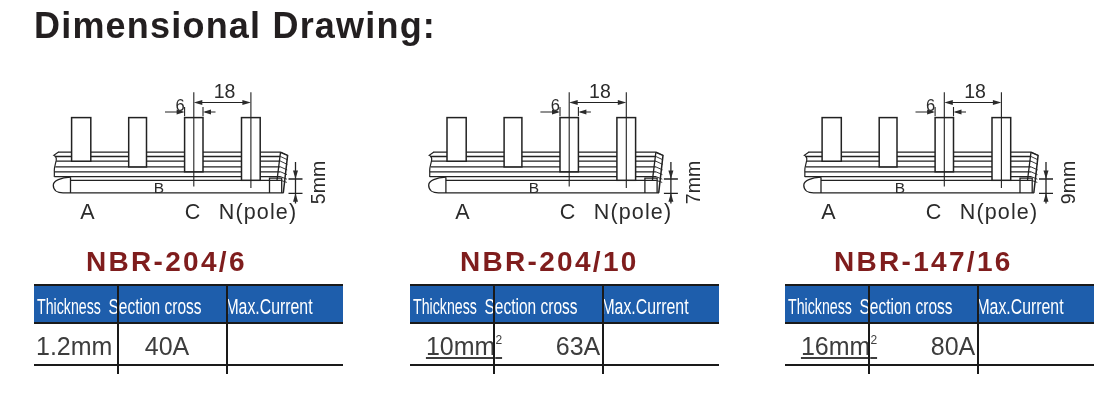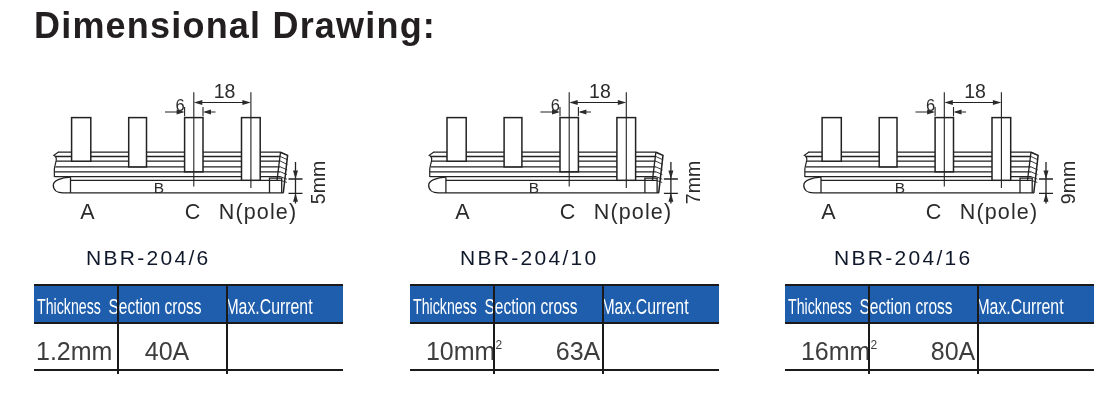--- a/index.html
+++ b/index.html
@@ -1,33 +1,33 @@
 <!DOCTYPE html>
 <html><head>
 <meta charset="utf-8">
 <style>
   html,body{margin:0;padding:0;background:#fff;}
   body{width:1120px;height:400px;position:relative;overflow:hidden;
        font-family:"Liberation Sans",sans-serif;}
   .hd{position:absolute;left:34px;top:5px;font-size:36px;font-weight:bold;
       color:#231f20;letter-spacing:1.2px;white-space:nowrap;}
   svg.draw{position:absolute;left:0;top:0;}
-  .ttl{position:absolute;top:246px;font-size:21px;color:#0f172a;
-       letter-spacing:2.3px;white-space:nowrap;}
+  .ttl{position:absolute;top:246px;font-size:28px;color:#7f1d1d;
+       letter-spacing:2.3px;white-space:nowrap;font-weight:bold;}
   .tbl{position:absolute;top:284px;width:309px;}
   .row{display:flex;}
   .row.h{background:#1e5eac;border-top:2.7px solid #1a1a1a;border-bottom:2.7px solid #1a1a1a;}
   .row.h .c{height:36px;position:relative;color:#fff;font-size:22px;}
   .row.h .c span{position:absolute;left:50%;top:50%;white-space:nowrap;
      transform:translate(-50%,-40%) scaleX(0.645);}
   .row.h .c2 span{transform:translate(-50%,-40%) scaleX(0.705);}
   .row.h .c3 span{transform:translate(-50%,-40%) scaleX(0.72);}
-  .row.b .c{line-height:45px;padding-top:5px;height:40px;color:#3d3d3d;font-size:25px;text-align:center;position:relative;left:2px;}
+  .row.b .c{line-height:45px;height:40px;color:#3d3d3d;font-size:25px;text-align:center;position:relative;left:2px;}
   .row.b{border-bottom:2.7px solid #1a1a1a;}
-  .c1{width:69px;}.c2{width:104px;}.c3{width:124px;}
+  .c1{width:69px;}.c2{width:104px;text-decoration:underline;}.c3{width:124px;}
   .vd{position:absolute;top:0;width:2.6px;height:90.4px;background:#1a1a1a;}
   .vd.a{left:82.7px;}.vd.b{left:191.7px;}
   sup{font-size:12px;vertical-align:11px;line-height:0;}
 </style>
 </head>
 <body>
 <div class="hd">Dimensional Drawing:</div>
 
 <svg class="draw" width="1120" height="400" viewBox="0 0 1120 400">
 <defs>
@@ -82,21 +82,21 @@
 <use href="#lbl" x="0"></use>
 <use href="#lbl" x="375"></use>
 <use href="#lbl" x="741"></use>
 <text x="324.5" y="182.5" transform="rotate(-90 324.5 182.5)" font-size="19.5" fill="#2b2b2b" text-anchor="middle" font-family="Liberation Sans">5mm</text>
 <text x="699.9" y="182.5" transform="rotate(-90 699.9 182.5)" font-size="19.5" fill="#2b2b2b" text-anchor="middle" font-family="Liberation Sans">7mm</text>
 <text x="1075" y="182.5" transform="rotate(-90 1075 182.5)" font-size="19.5" fill="#2b2b2b" text-anchor="middle" font-family="Liberation Sans">9mm</text>
 </svg>
 
 <div class="ttl" style="left:86px;">NBR-204/6</div>
 <div class="ttl" style="left:460px;text-align:right;">NBR-204/10</div>
-<div class="ttl" style="left:834px;">NBR-204/16</div>
+<div class="ttl" style="left:834px;">NBR-147/16</div>
 
 <div class="tbl" style="left:34px;">
   <div class="row h">
       <div class="c c1">
         <span>Thickness</span>
       </div>
       <div class="c c2">
         <span>Section cross</span>
       </div>
       <div class="c c3">

